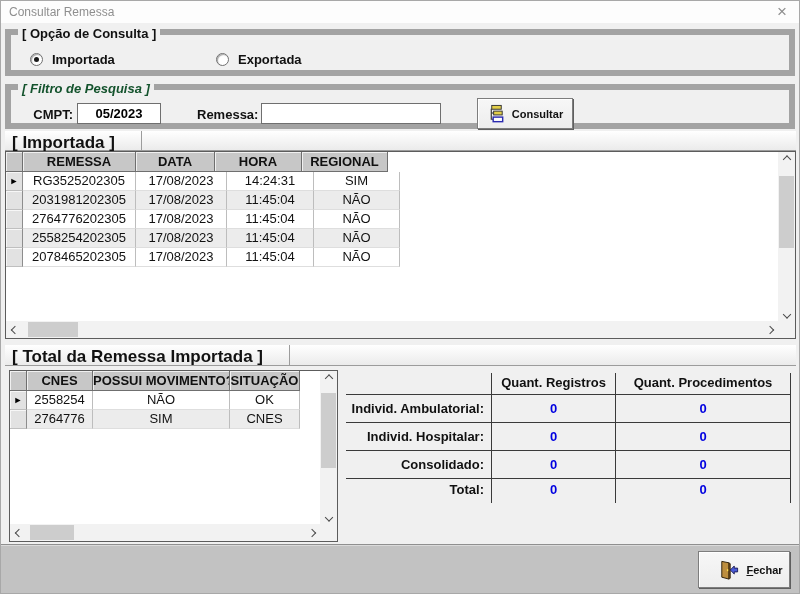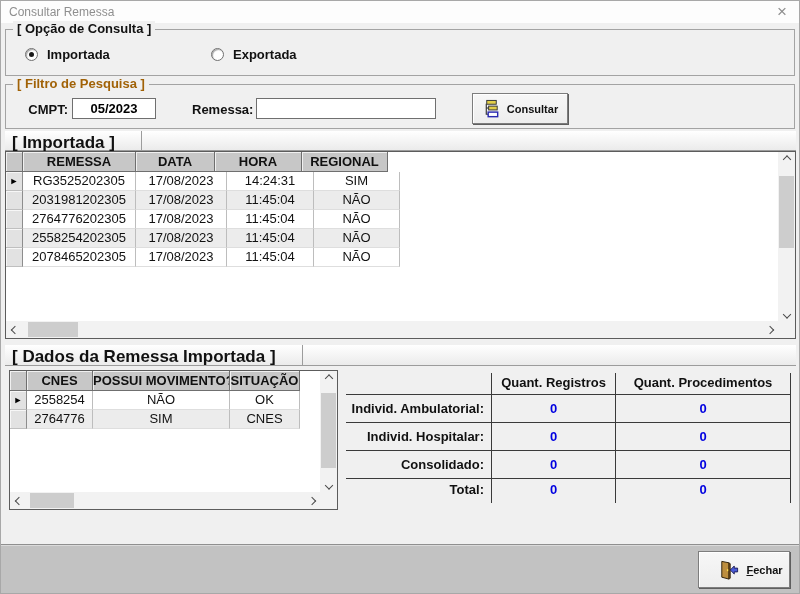--- a/index.html
+++ b/index.html
@@ -6,21 +6,21 @@
   html,body { width:800px; height:594px; overflow:hidden; }
   body { font-family:"Liberation Sans","DejaVu Sans",sans-serif; font-size:13px; color:#111; }
   .window { position:relative; width:800px; height:594px; background:#f0f0f0; border:1px solid #a8a8a8; }
 
   
   .titlebar { position:absolute; left:0; top:0; right:0; height:22px; background:#fdfdfd; }
   .title { position:absolute; left:8px; top:4px; font-size:12px; color:#8f8f8f; }
   .close-x { position:absolute; right:12px; top:1px; font-size:17px; color:#8f8f8f; cursor:default; line-height:20px; }
 
   
-  .group { position:absolute; border:1px solid #a3a3a3; }
+  .group { position:absolute; border:6px solid #a3a3a3; }
   .group-title { position:absolute; top:-9px; left:7px; background:#f0f0f0; padding:0 4px; font-weight:bold; font-size:13px; }
   .g1 { left:4px; top:28px; width:790px; height:47px; }
   .g2 { left:4px; top:83px; width:790px; height:45px; }
 
   
   .radio { position:absolute; display:flex; align-items:center; }
   .rb { width:13px; height:13px; border:1px solid #707070; border-radius:50%; background:#fff;
         box-shadow:inset 1px 1px 1px rgba(0,0,0,.35); position:relative; }
   .rb.on::after { content:""; position:absolute; left:3px; top:3px; width:5px; height:5px; border-radius:50%; background:#1a1a1a; }
   .radio b { margin-left:9px; font-size:13px; }
@@ -36,21 +36,21 @@
 
   
   .tabstrip { position:absolute; left:4px; width:791px; height:20px;
               background:linear-gradient(#ffffff,#ebebeb); border-bottom:1px solid #9c9c9c; }
   .tab { position:absolute; left:0; top:0; height:100%; padding:2px 26px 0 7px;
          font-weight:bold; font-size:17px; border-right:1px solid #9c9c9c; white-space:nowrap; }
 
   
   .gridpanel { position:absolute; background:#fff; border:1px solid #5c5c5c; }
   .p1 { left:4px; top:150px; width:791px; height:188px; }
-  .p2 { left:8px; top:369px; width:329px; height:140px; }
+  .p2 { left:8px; top:369px; width:329px; height:172px; }
 
   .grow { display:flex; height:19px; }
   .ghead { height:20px; }
   .gcell { flex:none; overflow:hidden; white-space:nowrap; }
   .hcell { background:#c7c7c7; font-weight:bold; text-align:center; font-size:13px; line-height:19px;
            border-right:1px solid #6f6f6f; border-bottom:1px solid #6f6f6f;
            box-shadow:inset 1px 1px 0 #f0f0f0; }
   .ind { width:17px; background:#e2e2e2; border-right:1px solid #8d8d8d; border-bottom:1px solid #bfbfbf;
          box-shadow:inset 1px 1px 0 #f7f7f7; text-align:center; font-size:9px; line-height:18px; color:#000; }
   .hind { background:#c7c7c7; border-right:1px solid #6f6f6f; border-bottom:1px solid #6f6f6f;
@@ -111,21 +111,21 @@
       <span class="rb on"></span>
       <b>Importada</b>
     </div>
     <div class="radio" style="left:205px; top:17px;">
       <span class="rb"></span>
       <b>Exportada</b>
     </div>
   </div>
 
   <div class="group g2">
-    <span class="group-title" style="color: #a16207;">[ Filtro de Pesquisa ]</span>
+    <span class="group-title" style="color: #14532d; font-style: italic;">[ Filtro de Pesquisa ]</span>
     <span class="flabel" style="left:16px; top:17px; width:46px; text-align:right;">CMPT:</span>
     <input class="tbox bold" style="left: 66px; top: 13px; width: 84px;" value="05/2023">
     <span class="flabel" style="left:186px; top:17px;">Remessa:</span>
     <input class="tbox" style="left: 250px; top: 13px; width: 180px;" value="">
     <div class="btn" style="left:466px; top:8px; width:96px; height:31px;">
       <svg width="19" height="19" viewBox="0 0 20 20">
         <path d="M4.5 5 V16 H6.5" stroke="#333" stroke-width="1.2" fill="none"></path>
         <path d="M4.5 9.5 H7" stroke="#333" stroke-width="1.2" fill="none"></path>
         <rect x="5" y="1.5" width="10" height="4" fill="#e3cf49" stroke="#333" stroke-width="1"></rect>
         <rect x="7" y="7.5" width="9" height="4" fill="#e3cf49" stroke="#333" stroke-width="1"></rect>
@@ -199,21 +199,21 @@
         </span>
       <div class="hthumb" style="left:22px; width:50px;"></div>
       <span class="sbtn r">
           <i class="chev right"></i>
         </span>
     </div>
     <div class="corner"></div>
   </div>
 
   <div class="tabstrip" style="top:344px; height:21px;">
-    <span class="tab">[ Dados da Remessa Importada ]</span>
+    <span class="tab">[ Total da Remessa Importada ]</span>
   </div>
 
   <div class="gridpanel p2">
     <div>
         <div class="grow ghead">
           <div class="gcell ind hind"></div>
           <div class="gcell hcell" style="width: 66px;">CNES</div>
           <div class="gcell hcell" style="width: 137px;">POSSUI MOVIMENTO?</div>
           <div class="gcell hcell" style="width: 70px;">SITUAÇÃO</div>
         </div>

